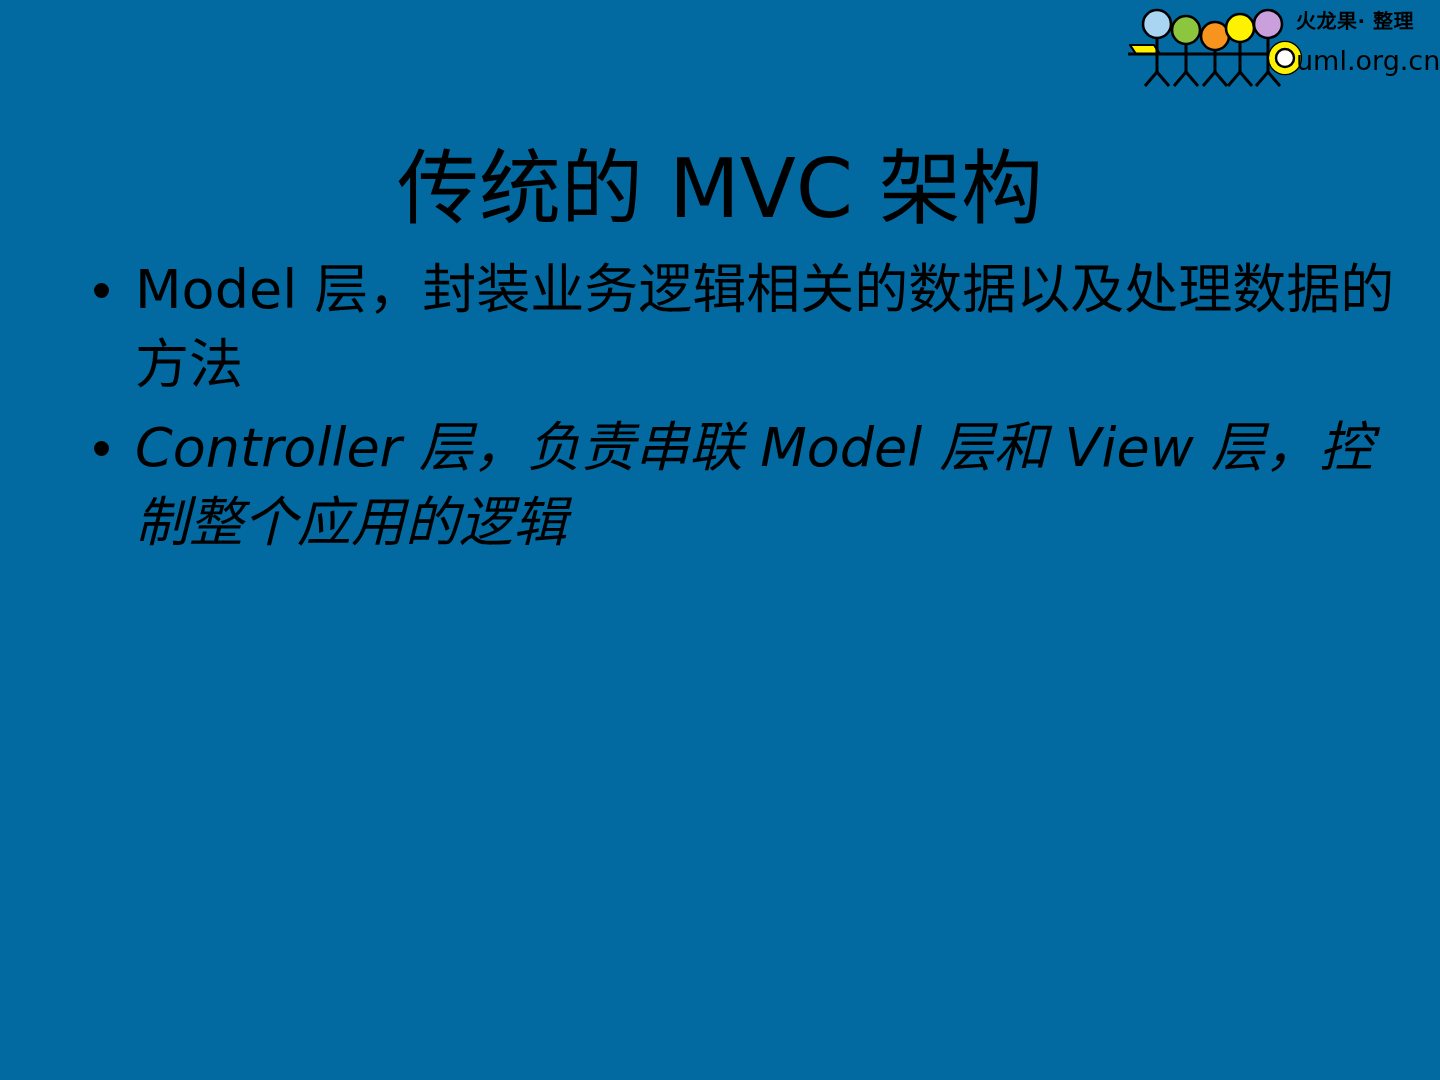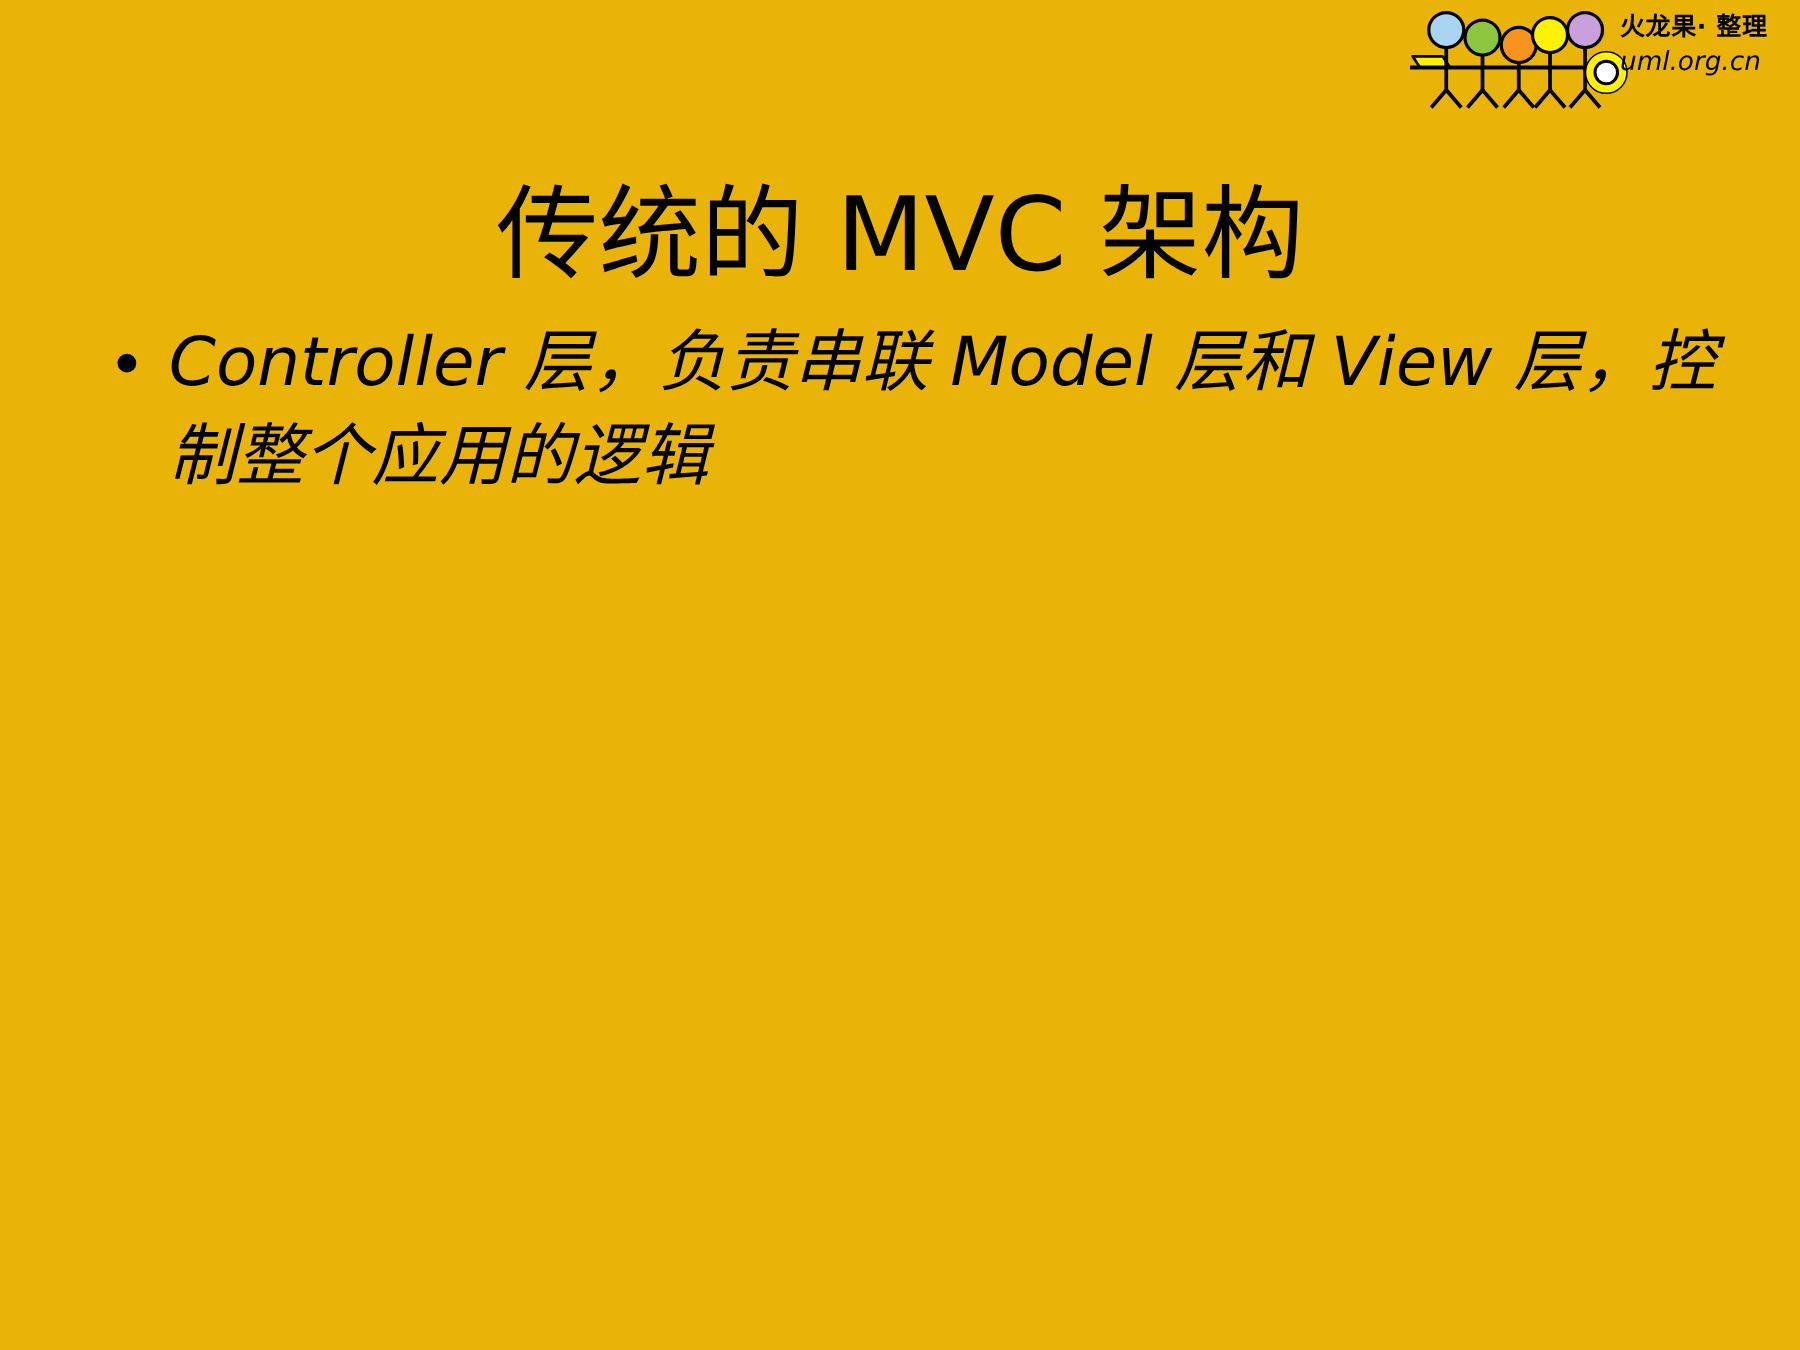--- a/index.html
+++ b/index.html
@@ -15,21 +15,21 @@
     overflow: hidden;
     font-family: "DejaVu Sans", "Liberation Sans", sans-serif;
     color: #000000;
     -webkit-font-smoothing: antialiased;
   }
 
   
   .slide {
     position: absolute;
     inset: 0;
-    background: #eab308;
+    background: #0369a1;
   }
 
   
   .brand {
     position: absolute;
     top: 0px;
     left: 1128px;
     width: 312px;
     height: 92px;
   }
@@ -54,28 +54,27 @@
     font-family: "DejaVu Sans", "Liberation Sans", sans-serif;
     font-weight: 700;
     font-size: 20px;
     line-height: 26px;
     letter-spacing: 0.5px;
     color: #000000;
     white-space: nowrap;
   }
   .brand-url {
     display: block;
-    margin-top: 2px;
+    margin-top: 14px;
     font-family: "DejaVu Sans", "Liberation Sans", sans-serif;
     font-weight: 400;
-    font-size: 21px;
+    font-size: 27px;
     line-height: 26px;
     color: #000000;
     white-space: nowrap;
-    font-style: italic;
   }
 
   
   .slide-title {
     position: absolute;
     left: 0;
     top: 82px;
     width: 1440px;
     text-align: center;
     font-family: "DejaVu Sans", "Liberation Sans", sans-serif;
@@ -170,20 +169,24 @@
       <span class="brand-cn">火龙果·  整理</span>
       <span class="brand-url">uml.org.cn</span>
     </div>
 
   </div>
 
   <h1 class="slide-title">传统的 MVC 架构</h1>
 
   <ul class="bullet-list">
 
+    <li class="bullet-item">
+      <span class="bullet-dot"></span>
+      <span class="bullet-text">Model 层，封装业务逻辑相关的数据以及处理数据的方法</span>
+    </li>
 
 
     <li class="bullet-item">
       <span class="bullet-dot"></span>
       <span class="bullet-text">Controller 层，负责串联 Model 层和 View 层，控制整个应用的逻辑</span>
     </li>
 
   </ul>
 
 </div>

